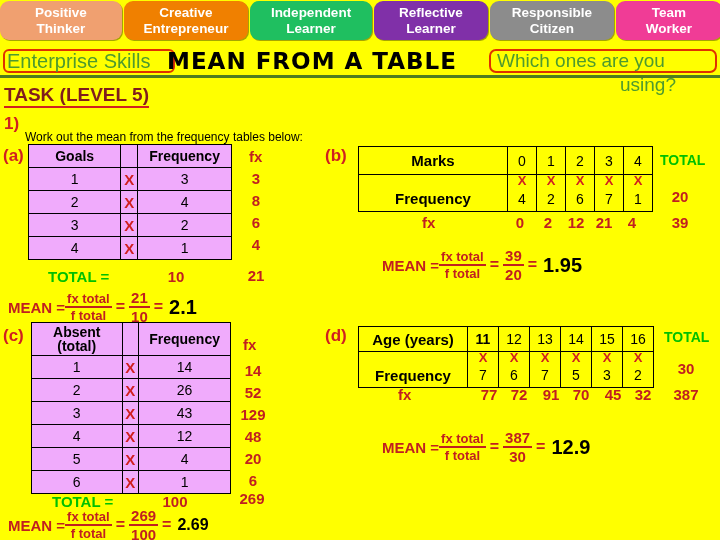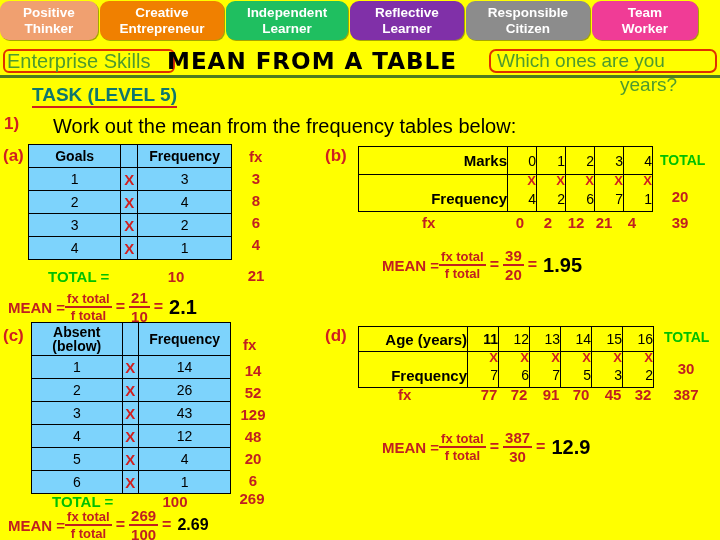--- a/index.html
+++ b/index.html
@@ -52,53 +52,53 @@
   }
   .which-l2{
     position:absolute;left:620px;top:74px;
     font-size:19px;color:#4E9A2F;white-space:nowrap;
   }
   .greenline{
     position:absolute;left:0;top:75px;width:720px;height:3px;background:#4E7D20;
   }
   .task-head{
     position:absolute;left:4px;top:84px;
-    font-size:19px;font-weight:bold;color:#0f766e;
-    border-bottom:2px solid #D02020;padding-bottom:0px;white-space:nowrap;margin-left:28px;
+    font-size:19px;font-weight:bold;color:#7f1d1d;
+    border-bottom:2px solid #D02020;padding-bottom:0px;white-space:nowrap;
   }
   .q-num{
     position:absolute;left:4px;top:114px;
     font-size:17px;font-weight:bold;color:#D02020;
   }
   .q-text{
-    position:absolute;left:25px;top:115px;
-    font-size:20px;color:#000000;white-space:nowrap;margin-left:28px;
+    position:absolute;left:25px;top:130px;
+    font-size:12px;color:#000000;white-space:nowrap;
   }
   
   .part-label{
     position:absolute;font-size:17px;font-weight:bold;color:#D02020;
   }
   
   .vtable{position:absolute;border-collapse:collapse;background:#FFFF00;}
   .vtable td,.vtable th{
     border:1px solid #8A7A00;
     text-align:center;vertical-align:middle;
-    font-size:14px;color:#000000;background:#7dd3fc;
+    font-size:14px;color:#000000;background:#f0abfc;
     padding:0;
   }
   .vtable th{font-weight:bold;font-size:14px;}
   .vtable .outer{border:1px solid #000000;}
   .vtable .times{
     color:#D02020;font-weight:bold;font-size:15px;
     border-left:none;border-right:1px solid #000000;width:16px;
   }
   
   .htable{position:absolute;border-collapse:collapse;background:#FFFF00;}
   .htable td{
-    border:1px solid #000000;text-align:right;vertical-align:middle;
+    border:1px solid #000000;text-align:center;vertical-align:middle;
     font-size:14px;color:#000000;background:#FFFF00;padding:0;
   }
   .htable .rowlabel{font-weight:bold;font-size:15px;border-right:1px solid #000000;}
   .htable .xmark{color:#D02020;font-weight:bold;font-size:13px;line-height:11px;}
   
   .fxlabel{position:absolute;font-size:15px;font-weight:bold;color:#C02020;}
   .fxval{position:absolute;font-size:15px;font-weight:bold;color:#C02020;text-align:center;}
   .totgreen{position:absolute;font-size:15px;font-weight:bold;color:#00C000;}
   
   .mean{position:absolute;display:flex;align-items:center;font-weight:bold;}
@@ -109,21 +109,21 @@
   .frac .den{font-size:13px;color:#C02020;padding:0 2px;}
   .frac .bar{height:2px;background:#C02020;width:100%;margin:1px 0;}
   .frac.big .num,.frac.big .den{font-size:15px;}
   .result{font-size:20px;color:#000000;font-weight:bold;margin-left:2px;}
   .result.lg{font-size:16px;}
 </style>
 </head>
 <body>
 
 <div class="tabbar">
-  <div class="tab" style="background: rgb(240, 160, 112); width: 98px;">
+  <div class="tab" style="background: rgb(240, 160, 112); width: 122px;">
     <span>Positive</span>
     <span>Thinker</span>
   </div>
   <div class="tab" style="background: rgb(240, 128, 0); width: 124px;">
     <span>Creative</span>
     <span>Entrepreneur</span>
   </div>
   <div class="tab" style="background: rgb(31, 191, 96); width: 122px;">
     <span>Independent</span>
     <span>Learner</span>
@@ -140,21 +140,21 @@
     <span>Team</span>
     <span>Worker</span>
   </div>
 </div>
 
 <div class="enterprise-box"></div>
 <div class="enterprise-label">Enterprise Skills</div>
 <div class="mean-title">MEAN FROM A TABLE</div>
 <div class="which-box"></div>
 <div class="which-l1">Which ones are you</div>
-<div class="which-l2">years?</div>
+<div class="which-l2">using?</div>
 <div class="greenline"></div>
 <div class="task-head">TASK (LEVEL 5)</div>
 <div class="q-num">1)</div>
 <div class="q-text">Work out the mean from the frequency tables below:</div>
 
 <div class="part-label" style="left:3px;top:146px;">(a)</div>
 <table class="vtable" style="left:28px;top:144px;width:204px;">
   <tbody>
       <tr>
     <th class="outer" style="width:94px;height:22px;">Goals</th>
@@ -264,21 +264,21 @@
   <span class="eq">=</span>
   <span class="result">1.95</span>
 </div>
 
 <div class="part-label" style="left:3px;top:326px;">(c)</div>
 <table class="vtable" style="left:31px;top:322px;width:200px;">
   <tbody>
       <tr>
     <th class="outer" style="width:92px;height:32px;line-height:14px;margin-top:36px;">
       <span>Absent</span><br>
-      <span>(below)</span>
+      <span>(total)</span>
     </th>
     <th class="outer times"></th>
     <th class="outer" style="width:92px;">Frequency</th>
   </tr>
   <tr>
     <td class="outer" style="height:22px;">1</td>
     <td class="outer times">X</td>
     <td class="outer">14</td>
   </tr>
   <tr>

